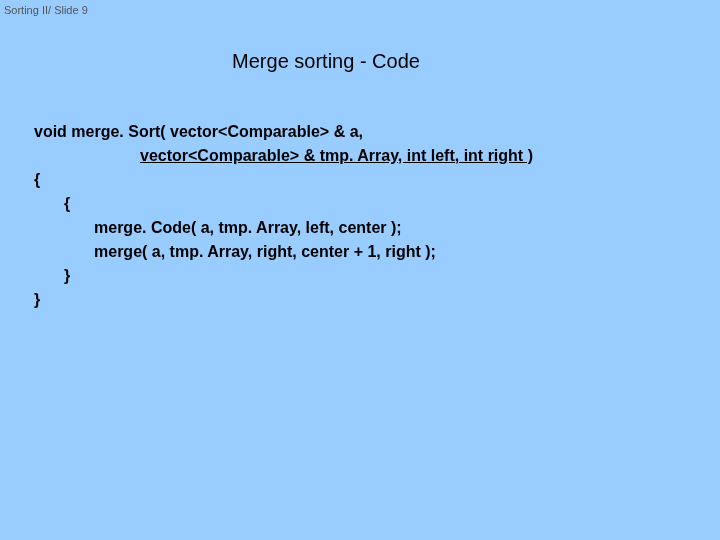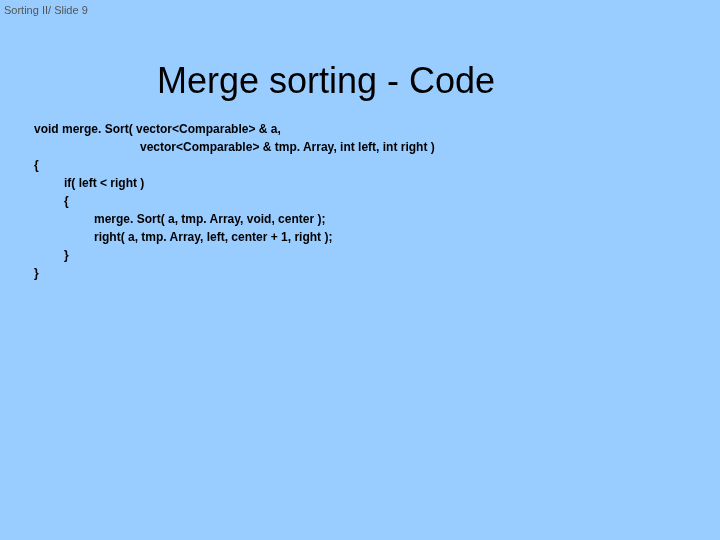--- a/index.html
+++ b/index.html
@@ -13,53 +13,52 @@
   }
   .header {
     position: absolute;
     top: 4px;
     left: 4px;
     font-size: 11px;
     color: #555;
   }
   .title {
     position: absolute;
-    top: 60px;
+    top: 50px;
     left: 0;
     width: 652px;
     text-align: center;
-    font-size: 36px;
+    font-size: 20px;
     color: #000;
     font-weight: 400;
   }
   .body-area {
     position: absolute;
     top: 120px;
     left: 34px;
-    font-size: 12px;
+    font-size: 16px;
     color: #000;
     line-height: 1.5;
     font-weight: 700;
   }
   .signature-line   { margin-left: 0px; }
-  .signature-line2  { margin-left: 106px; }
+  .signature-line2  { margin-left: 106px; text-decoration: underline; }
   .brace0           { margin-left: 0px; }
   .lvl1             { margin-left: 30px; }
   .lvl2             { margin-left: 60px; }
 </style>
 </head>
 <body>
 
 <div class="header">Sorting II/ Slide 9</div>
 
 <div class="title">Merge sorting - Code</div>
 
 <div class="body-area">
   <div class="signature-line">void merge. Sort( vector&lt;Comparable&gt; &amp; a,</div>
   <div class="signature-line2">vector&lt;Comparable&gt; &amp; tmp. Array, int left, int right )</div>
   <div class="brace0">{</div>
-  <div class="lvl1">if( left &lt; right )</div>
   <div class="lvl1">{</div>
-  <div class="lvl2">merge. Sort( a, tmp. Array, void, center );</div>
-  <div class="lvl2">right( a, tmp. Array, left, center + 1, right );</div>
+  <div class="lvl2">merge. Code( a, tmp. Array, left, center );</div>
+  <div class="lvl2">merge( a, tmp. Array, right, center + 1, right );</div>
   <div class="lvl1">}</div>
   <div class="brace0">}</div>
 </div>
 
 </body></html>

